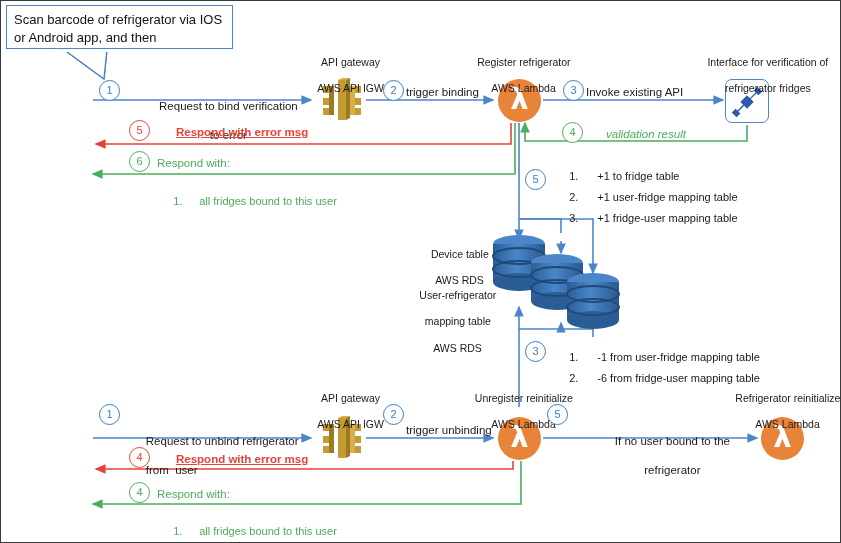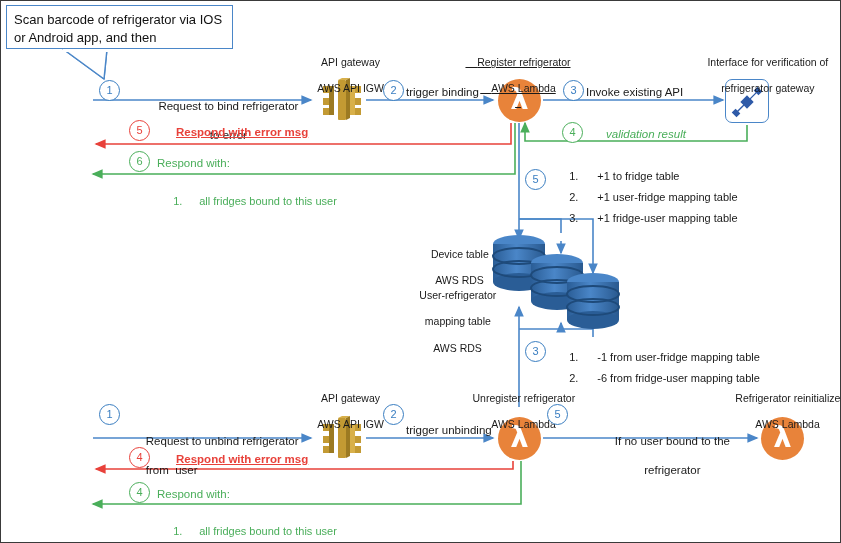--- a/index.html
+++ b/index.html
@@ -128,40 +128,40 @@
         <rect x="31" y="9" width="5" height="29" fill="#d8b04a"></rect>
       </g>
     </svg>
   </div>
   <div class="comp" style="left:294px;top:42px;width:100px;">
     <span>API gateway</span><br>
     <span>AWS API IGW</span>
   </div>
 
   <div class="lambda" style="left:497px;top:78px;">λ</div>
-  <div class="comp" style="left:458px;top:42px;width:118px;text-decoration:underline;">
+  <div class="comp" style="left:458px;top:42px;width:118px;">
     <span>Register refrigerator</span><br>
     <span>AWS Lambda</span>
   </div>
 
   <div class="verifbox" style="left:724px;top:78px;">
     <svg viewBox="0 0 44 44" width="42" height="42">
       <g fill="#2e5aa8">
         <path d="M12,32 l6,-6 l-3,-3 l7,-7 l3,3 l6,-6 l-2,-2 l4,-4 l5,5 l-4,4 l-2,-2 l-6,6 l3,3 l-7,7 l-3,-3 l-6,6 l2,2 l-4,4 l-5,-5 l4,-4 z"></path>
       </g>
     </svg>
   </div>
   <div class="comp" style="left:690px;top:42px;width:142px;">
     <span>Interface for verification of</span><br>
-    <span>refrigerator gateway</span>
+    <span>refrigerator fridges</span>
   </div>
 
   <div class="step" style="left:98px;top:79px;">1</div>
   <div class="flow" style="left:133px;top:84px;width:176px;text-align:center;">
-    <span>Request to bind refrigerator</span><br>
+    <span>Request to bind verification</span><br>
     <span>to error</span>
   </div>
 
   <div class="step" style="left:382px;top:79px;">2</div>
   <div class="flow" style="left:405px;top:84px;">trigger binding</div>
 
   <div class="step" style="left:562px;top:79px;">3</div>
   <div class="flow" style="left:585px;top:84px;">Invoke existing API</div>
 
   <div class="step green" style="left:561px;top:121px;">4</div>
@@ -256,21 +256,21 @@
       </g>
     </svg>
   </div>
   <div class="comp" style="left:294px;top:378px;width:100px;">
     <span>API gateway</span><br>
     <span>AWS API IGW</span>
   </div>
 
   <div class="lambda" style="left:497px;top:416px;">λ</div>
   <div class="comp" style="left:455px;top:378px;width:124px;">
-    <span>Unregister refrigerator</span><br>
+    <span>Unregister reinitialize</span><br>
     <span>AWS Lambda</span>
   </div>
 
   <div class="lambda" style="left:760px;top:416px;">λ</div>
   <div class="comp" style="left:718px;top:378px;width:126px;">
     <span>Refrigerator reinitialize</span><br>
     <span>AWS Lambda</span>
   </div>
 
   <div class="step" style="left:98px;top:403px;">1</div>

